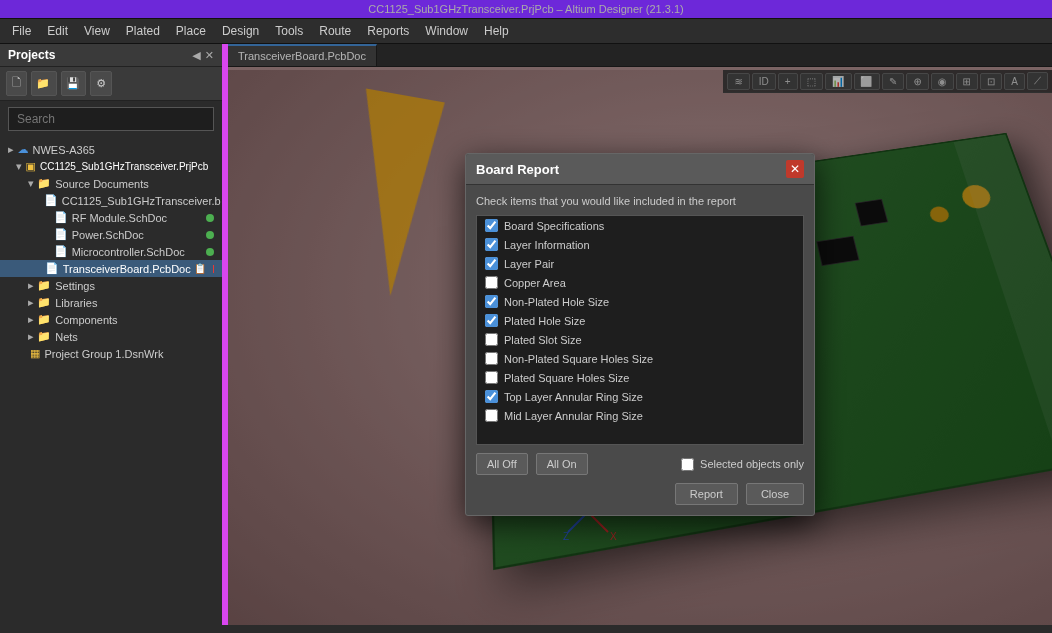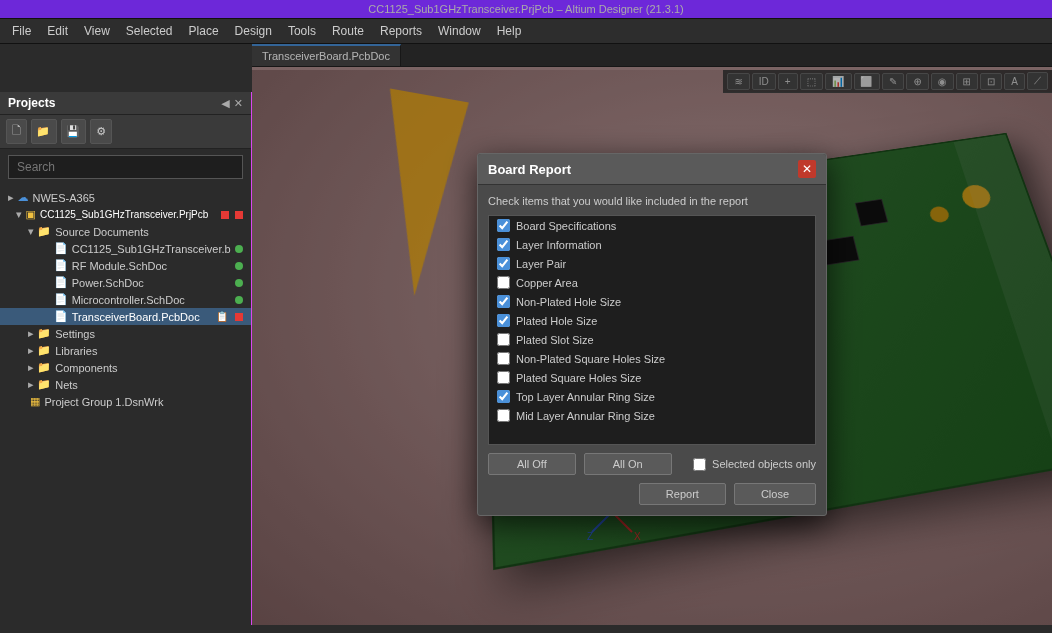--- a/index.html
+++ b/index.html
@@ -10,21 +10,21 @@
 
     
     #menu-bar { background: #2d2d2d; display: flex; align-items: center; padding: 2px 4px; border-bottom: 1px solid #111; }
     .menu-item { padding: 3px 8px; color: #ccc; font-size: 12px; cursor: pointer; }
     .toolbar-btn { background: #4a4a4a; border: 1px solid #555; color: #ccc; padding: 2px 5px; font-size: 11px; cursor: pointer; border-radius: 2px; }
 
     
     #main { display: flex; height: calc(633px - 52px); }
 
     
-    #sidebar { width: 252px; background: #2b2b2b; border-right: 1px solid #d946ef; display: flex; flex-direction: column; margin-top: 48px; }
+    #sidebar { width: 228px; background: #2b2b2b; border-right: 6px solid #d946ef; display: flex; flex-direction: column; }
     #sidebar-header { background: #3a3a3a; padding: 4px 8px; display: flex; align-items: center; justify-content: space-between; font-size: 12px; font-weight: bold; border-bottom: 1px solid #222; }
     #sidebar-header-btns { display: flex; gap: 4px; }
     .sidebar-hbtn { background: none; border: none; color: #aaa; cursor: pointer; font-size: 11px; }
 
     
     #tab-strip { background: #333; border-bottom: 1px solid #222; display: flex; }
     .tab { background: #3a3a3a; padding: 4px 10px; font-size: 11px; color: #aaa; border-right: 1px solid #222; cursor: pointer; }
     .tab.active { background: #4a4a4a; color: #fff; border-top: 2px solid #4a90d9; }
 
     
@@ -70,43 +70,43 @@
     #checklist { background: #1e1e1e; border: 1px solid #555; height: 230px; overflow-y: scroll; }
     .check-item { display: flex; align-items: center; gap: 6px; padding: 3px 8px; font-size: 11px; color: #ccc; cursor: pointer; }
     .check-item input[type=checkbox] { accent-color: #4a90d9; }
 
     
     #checklist::-webkit-scrollbar { width: 12px; }
     #checklist::-webkit-scrollbar-track { background: #2a2a2a; }
     #checklist::-webkit-scrollbar-thumb { background: #666; border: 1px solid #555; }
 
     #dialog-footer-btns { display: flex; gap: 8px; margin-top: 8px; align-items: center; }
-    .dlg-btn { background: #5a5a5a; border: 1px solid #777; color: #ccc; padding: 4px 28px; font-size: 11px; cursor: pointer; border-radius: 2px; }
+    .dlg-btn { background: #5a5a5a; border: 1px solid #777; color: #ccc; padding: 4px 10px; font-size: 11px; cursor: pointer; border-radius: 2px; }
     #selected-only-row { display: flex; align-items: center; gap: 6px; margin-left: auto; font-size: 11px; color: #ccc; }
     #selected-only-row input[type=checkbox] { accent-color: #4a90d9; }
 
     #dialog-action-btns { display: flex; justify-content: flex-end; gap: 8px; margin-top: 8px; }
-    .dlg-action-btn { background: #5a5a5a; border: 1px solid #777; color: #ccc; padding: 4px 26px; font-size: 11px; cursor: pointer; border-radius: 2px; }
+    .dlg-action-btn { background: #5a5a5a; border: 1px solid #777; color: #ccc; padding: 4px 14px; font-size: 11px; cursor: pointer; border-radius: 2px; }
 
     
     .pcb-chip { position: absolute; background: #111; border: 1px solid #333; }
     .pcb-cap { position: absolute; background: #d4a017; border-radius: 50%; }
   </style>
 </head>
 <body>
 
 <div id="title-bar">
   <span>CC1125_Sub1GHzTransceiver.PrjPcb – Altium Designer (21.3.1)</span>
 </div>
 
 <div id="menu-bar">
   <div class="menu-item">File</div>
   <div class="menu-item">Edit</div>
   <div class="menu-item">View</div>
-  <div class="menu-item">Selected</div>
+  <div class="menu-item">Plated</div>
   <div class="menu-item">Place</div>
   <div class="menu-item">Design</div>
   <div class="menu-item">Tools</div>
   <div class="menu-item">Route</div>
   <div class="menu-item">Reports</div>
   <div class="menu-item">Window</div>
   <div class="menu-item">Help</div>
 </div>
 
 <div id="main">

